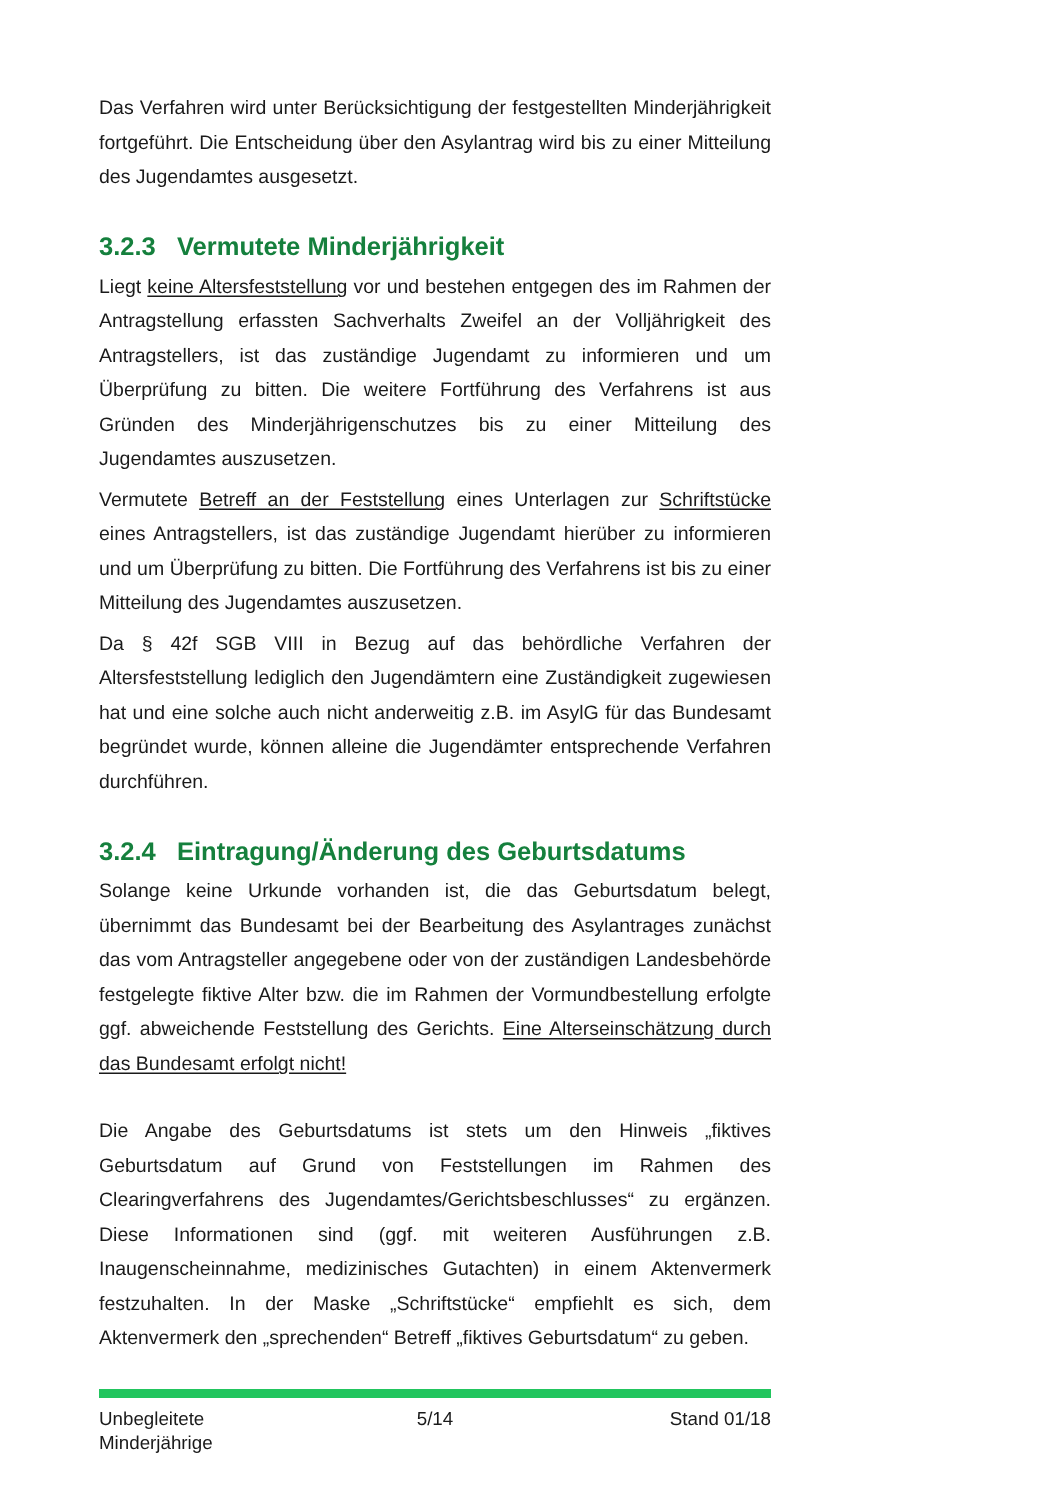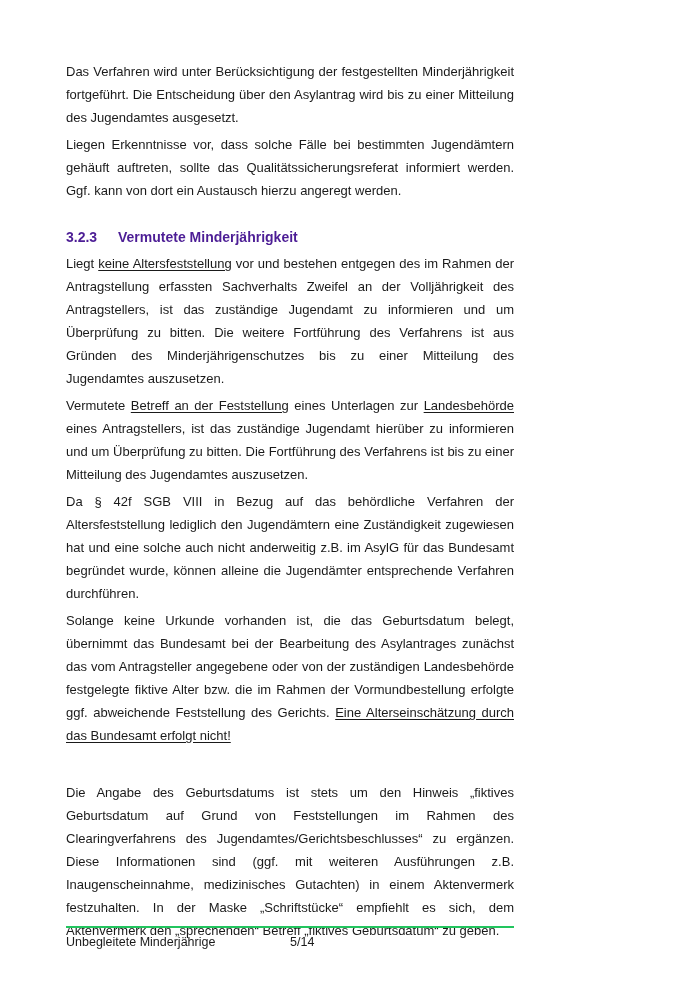--- a/index.html
+++ b/index.html
@@ -18,81 +18,84 @@
     font-size: 13px;
     line-height: 23px;
     color: #1a1a1a;
     overflow: hidden;
   }
   .content p.para {
     margin: 0 0 4px 0;
     text-align: justify;
   }
   .content p.para.spaced {
-    margin-top: 34px;
+    margin-top: 22px;
   }
   .u {
     text-decoration: underline;
     text-underline-offset: 2px;
     margin-top: 15px;
   }
   h2.heading {
-    font-size: 14px;
+    font-size: 17px;
     line-height: 23px;
     font-weight: bold;
     margin: 24px 0 3px 0;
-    color: #4c1d95;
+    color: #15803d;
   }
   h2.heading .hnum {
     display: inline-block;
     min-width: 38px;
     margin-right: 14px;
   }
   .footer {
     position: absolute;
     left: 66px;
     right: 66px;
     top: 926px;
-    border-top: 2px solid #22c55e;
+    border-top: 6px solid #22c55e;
     padding-top: 6px;
     display: flex;
     align-items: baseline;
     font-size: 12.5px;
     line-height: 16px;
     color: #1a1a1a;
   }
   .footer .fl { flex: 1; text-align: left; }
-  .footer .fc { flex: 1; text-align: left; }
+  .footer .fc { flex: 1; text-align: center; }
   .footer .fr { flex: 1; text-align: right; }
 </style>
 </head>
 <body>
 
 <div class="page">
   <main class="content">
 
     <p class="para"><span>Das Verfahren wird unter Berücksichtigung der festgestellten Minderjährigkeit fortgeführt. Die Entscheidung über den Asylantrag wird bis zu einer Mitteilung des Jugendamtes ausgesetzt.</span></p>
 
-    <p class="para"><span>Liegen Erkenntnisse vor, dass solche Fälle bei bestimmten Jugendämtern gehäuft auftreten, sollte das Qualitätssicherungsreferat informiert werden. Ggf. kann von dort ein Austausch hierzu angeregt werden.</span></p>
 
     <h2 class="heading">
       <span class="hnum">3.2.3</span><span class="htitle">Vermutete Minderjährigkeit</span>
     </h2>
 
     <p class="para"><span>Liegt </span><span class="u">keine Altersfeststellung</span><span> vor und bestehen entgegen des im Rahmen der Antragstellung erfassten Sachverhalts Zweifel an der Volljährigkeit des Antragstellers, ist das zuständige Jugendamt zu informieren und um Überprüfung zu bitten. Die weitere Fortführung des Verfahrens ist aus Gründen des Minderjährigenschutzes bis zu einer Mitteilung des Jugendamtes auszusetzen.</span></p>
 
-    <p class="para"><span>Vermutete </span><span class="u">Betreff an der Feststellung</span><span> eines Unterlagen zur </span><span class="u">Landesbehörde</span><span> eines Antragstellers, ist das zuständige Jugendamt hierüber zu informieren und um Überprüfung zu bitten. Die Fortführung des Verfahrens ist bis zu einer Mitteilung des Jugendamtes auszusetzen.</span></p>
+    <p class="para"><span>Vermutete </span><span class="u">Betreff an der Feststellung</span><span> eines Unterlagen zur </span><span class="u">Schriftstücke</span><span> eines Antragstellers, ist das zuständige Jugendamt hierüber zu informieren und um Überprüfung zu bitten. Die Fortführung des Verfahrens ist bis zu einer Mitteilung des Jugendamtes auszusetzen.</span></p>
 
     <p class="para"><span>Da § 42f SGB VIII in Bezug auf das behördliche Verfahren der Altersfeststellung lediglich den Jugendämtern eine Zuständigkeit zugewiesen hat und eine solche auch nicht anderweitig z.B. im AsylG für das Bundesamt begründet wurde, können alleine die Jugendämter entsprechende Verfahren durchführen.</span></p>
 
+    <h2 class="heading">
+      <span class="hnum">3.2.4</span><span class="htitle">Eintragung/Änderung des Geburtsdatums</span>
+    </h2>
 
     <p class="para"><span>Solange keine Urkunde vorhanden ist, die das Geburtsdatum belegt, übernimmt das Bundesamt bei der Bearbeitung des Asylantrages zunächst das vom Antragsteller angegebene oder von der zuständigen Landesbehörde festgelegte fiktive Alter bzw. die im Rahmen der Vormundbestellung erfolgte ggf. abweichende Feststellung des Gerichts. </span><span class="u">Eine Alterseinschätzung durch das Bundesamt erfolgt nicht!</span></p>
 
     <p class="para spaced"><span>Die Angabe des Geburtsdatums ist stets um den Hinweis „fiktives Geburtsdatum auf Grund von Feststellungen im Rahmen des Clearingverfahrens des Jugendamtes/Gerichtsbeschlusses“ zu ergänzen. Diese Informationen sind (ggf. mit weiteren Ausführungen z.B. Inaugenscheinnahme, medizinisches Gutachten) in einem Aktenvermerk festzuhalten. In der Maske „Schriftstücke“ empfiehlt es sich, dem Aktenvermerk den „sprechenden“ Betreff „fiktives Geburtsdatum“ zu geben.</span></p>
 
 
   </main>
 
   <footer class="footer">
     <span class="fl">Unbegleitete Minderjährige</span>
     <span class="fc">5/14</span>
+    <span class="fr">Stand 01/18</span>
   </footer>
 </div>
 
 </body></html>

